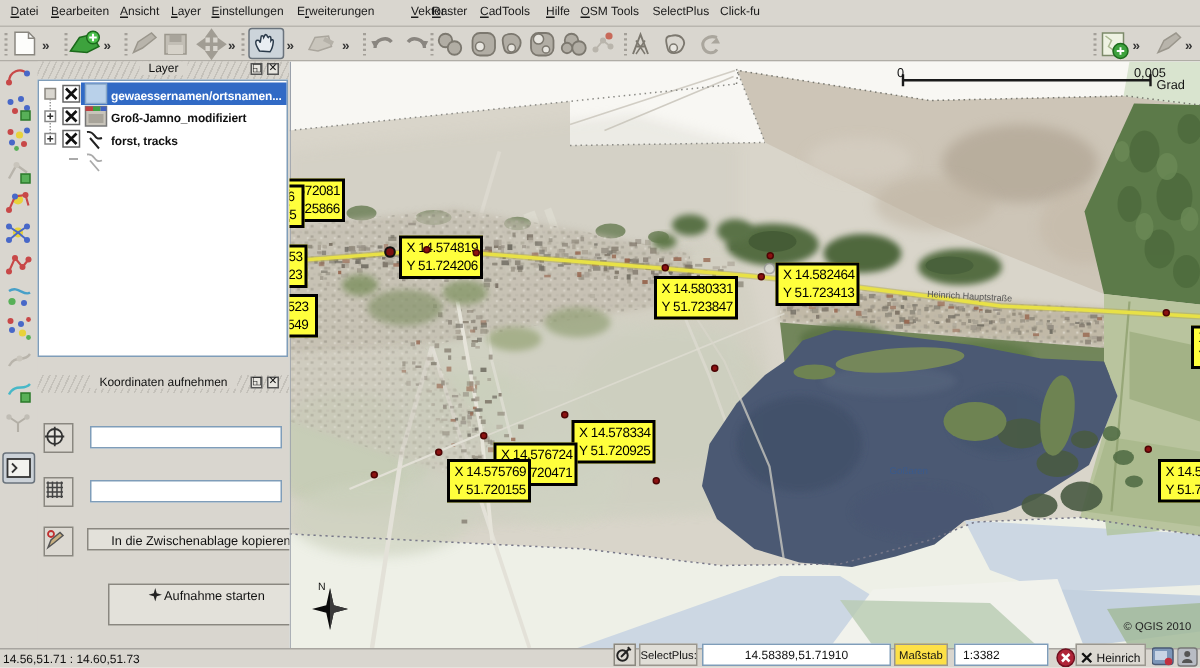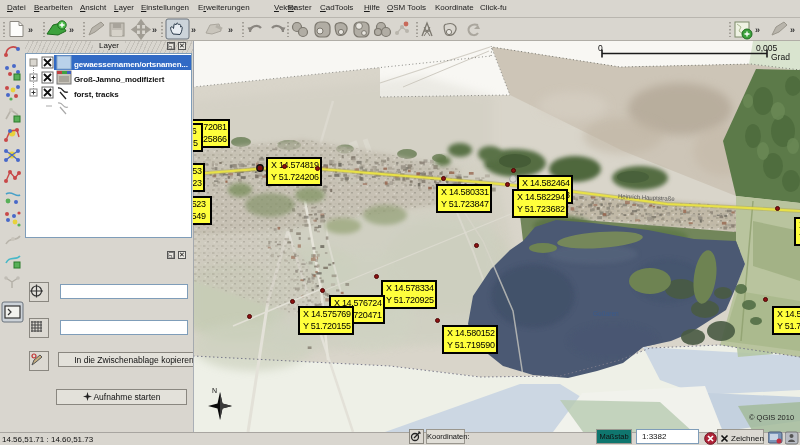--- a/index.html
+++ b/index.html
@@ -47,21 +47,21 @@
   <span class="m" style="left:34px"><u>B</u>earbeiten</span>
   <span class="m" style="left:80px"><u>A</u>nsicht</span>
   <span class="m" style="left:114px"><u>L</u>ayer</span>
   <span class="m" style="left:141px"><u>E</u>instellungen</span>
   <span class="m" style="left:198px">E<u>r</u>weiterungen</span>
   <span class="m" style="left:274px"><u>V</u>ektor</span>
   <span class="m" style="left:288px"><u>R</u>aster</span>
   <span class="m" style="left:320px"><u>C</u>adTools</span>
   <span class="m" style="left:364px"><u>H</u>ilfe</span>
   <span class="m" style="left:387px"><u>O</u>SM Tools</span>
-  <span class="m" style="left:435px">Koordinate</span>
+  <span class="m" style="left:435px">SelectPlus</span>
   <span class="m" style="left:480px">Click-fu</span>
 </div>
 
 <div id="toolbar">
 <svg width="800" height="23">
   <g stroke="#a39f98" stroke-width="2" stroke-dasharray="1.5,2">
     <line x1="4" y1="4" x2="4" y2="19"></line>
         <line x1="44" y1="4" x2="44" y2="19"></line>
     <line x1="84" y1="4" x2="84" y2="19"></line>
         <line x1="162" y1="4" x2="162" y2="19"></line>
@@ -270,20 +270,21 @@
       <path d="M18,35 L25,42 M25,35 L18,42" stroke="#111" stroke-width="1.8"></path>
       <path d="M32,34 C38,33 36,40 42,38 M34,38 L40,45" stroke="#222" stroke-width="1.3" fill="none"></path>
       <text x="48" y="42.5" font-size="8" font-weight="bold" fill="#111" letter-spacing="-0.1">forst, tracks</text>
 
       <path d="M20,52 H26 M32,49 C38,48 36,55 42,53 M34,53 L40,60" stroke="#aaa" stroke-width="1.2" fill="none"></path>
     </svg>
   </div>
 </div>
 
 <div id="koordpanel">
+  <div class="ptitle" style="left:0;top:4px;width:168px"><b>Koordinaten aufnehmen</b></div>
   <div class="pbtn" style="right:18px;top:5px">◱</div>
   <div class="pbtn" style="right:7px;top:5px">✕</div>
   <div class="ibtn" style="left:4px;top:36px">
     <svg width="13" height="16">
         <circle cx="6.5" cy="8" r="5" fill="#e8e6e0" stroke="#333" stroke-width="1.2"></circle>
         <path d="M6.5,1.5 V14.5 M0,8 H13" stroke="#333" stroke-width="1.2"></path>
       </svg>
   </div>
   <input class="inp" style="left: 35px; top: 38px; width: 128px;">
   <div class="ibtn" style="left:4px;top:72px">
@@ -294,21 +295,21 @@
       </svg>
   </div>
   <input class="inp" style="left: 35px; top: 74px; width: 128px;">
   <div class="ibtn" style="left:4px;top:105px">
     <svg width="13" height="16">
         <path d="M2,13 L4,8 L10,3 L12,5 L6,10 Z" fill="#c8b080" stroke="#555"></path>
         <circle cx="4" cy="4" r="2" fill="none" stroke="#c03030" stroke-width="1.2"></circle>
       </svg>
   </div>
   <div class="btn" style="left:33px;top:106px;width:152px;height:15px;line-height:14px">In die Zwischenablage kopieren</div>
-  <div class="btn" style="left:31px;top:143px;width:131px;height:16px;line-height:15px"><svg width="9" height="9" style="vertical-align:-1px">
+  <div class="btn" style="left:47px;top:143px;width:131px;height:28px;line-height:15px"><svg width="9" height="9" style="vertical-align:-1px">
         <path d="M4.5,0 L5.5,3.5 L9,4.5 L5.5,5.5 L4.5,9 L3.5,5.5 L0,4.5 L3.5,3.5 Z" fill="#222"></path>
       </svg> Aufnahme starten</div>
 </div>
 
 <div id="map">
 <svg width="607" height="391" viewBox="0 0 607 391">
 <defs>
   <pattern id="vg" width="9" height="7" patternUnits="userSpaceOnUse">
     <rect x="1" y="1" width="2.5" height="2" fill="#94907f"></rect>
     <rect x="5" y="4" width="2" height="1.5" fill="#7d796d"></rect>
@@ -1080,25 +1081,23 @@
 <text x="74" y="130" font-family="Liberation Sans" font-size="6.5" fill="#444">Groß Jamno</text>
 </svg>
 
 <div class="lb" style="left:-19px;top:78px">X 14.572081<br>Y 51.725866</div>
 <div class="lb" style="left:-48px;top:82px;width:58px">X 14.571116<br>Y 51.724425</div>
 <div class="lb" style="left:-44px;top:122px">X 14.570953<br>Y 51.723623</div>
 <div class="lb" style="left:-40px;top:155px;width:59px">X 14.569523<br>Y 51.722549</div>
 <div class="lb" style="left:73px;top:116px">X 14.574819<br>Y 51.724206</div>
 <div class="lb" style="left:243px;top:143px">X 14.580331<br>Y 51.723847</div>
 <div class="lb" style="left:324px;top:134px">X 14.582464<br>Y 51.723413</div>
-<div class="lb" style="left:319px;top:148px">X 14.582294<br>Y 51.723682</div>
 <div class="lb" style="left:188px;top:239px">X 14.578334<br>Y 51.720925</div>
 <div class="lb" style="left:136px;top:254px">X 14.576724<br>Y 51.720471</div>
 <div class="lb" style="left:105px;top:265px">X 14.575769<br>Y 51.720155</div>
-<div class="lb" style="left:249px;top:284px">X 14.580152<br>Y 51.719590</div>
 <div class="lb" style="left:601px;top:176px">X 14.583921<br>Y 51.722413</div>
 <div class="lb" style="left:579px;top:265px">X 14.585232<br>Y 51.719992</div>
 
 <div class="dot" style="left:89px;top:123px"></div>
 <div class="dot" style="left:122px;top:125px"></div>
 <div class="dot" style="left:248px;top:135px"></div>
 <div class="dot" style="left:318px;top:127px"></div>
 <div class="dot" style="left:312px;top:141px"></div>
 <div class="dot" style="left:582px;top:165px"></div>
 <div class="dot" style="left:281px;top:202px"></div>
@@ -1110,32 +1109,33 @@
 <div class="dot" style="left:570px;top:256px"></div>
 </div>
 
 <div id="statusbar">
   <span style="position:absolute;left:2px;top:2px;font-size:8px">14.56,51.71 : 14.60,51.73</span>
   <span style="position:absolute;left:409px;top:-4px;width:15px;height:15px;border:1px solid #8a877f;background:#dcd9d2"></span>
   <svg width="13" height="13" style="position:absolute;left:410px;top:-3px">
       <circle cx="5" cy="7" r="3.5" fill="none" stroke="#222" stroke-width="1.3"></circle>
       <path d="M4,8 L10,2 M8.5,1.5 L10.5,3.5" stroke="#222" stroke-width="1.3" fill="none"></path>
     </svg>
-  <span style="position:absolute;left:426px;top:-4px;width:39px;height:15px;border:1px solid #9a978f;background:#e0ded7;text-align:center;font-size:7.5px;line-height:14px">Koordinaten:</span>
-  <span style="position:absolute;left:596px;top:-4px;width:36px;height:15px;border:1px solid #9a978f;background:#0f766e;text-align:center;font-size:7.5px;line-height:14px">Maßstab</span>
+  <span style="position:absolute;left:426px;top:-4px;width:39px;height:15px;border:1px solid #9a978f;background:#e0ded7;text-align:center;font-size:7.5px;line-height:14px">SelectPlus:</span>
+  <span style="position:absolute;left:468px;top:-4px;width:126px;height:15px;border:1px solid #7f9db9;background:#fff;text-align:center;font-size:8px;line-height:14px">14.58389,51.71910</span>
+  <span style="position:absolute;left:596px;top:-4px;width:36px;height:15px;border:1px solid #9a978f;background:#fde047;text-align:center;font-size:7.5px;line-height:14px">Maßstab</span>
   <span style="position:absolute;left:636px;top:-4px;width:63px;height:15px;border:1px solid #7f9db9;background:#fff;font-size:8px;line-height:14px;padding-left:5px">1:3382</span>
   <svg width="13" height="13" style="position:absolute;left:704px;top:-1px">
       <circle cx="6.5" cy="6.5" r="5.8" fill="#b02438" stroke="#701020"></circle>
       <path d="M4,4 L9,9 M9,4 L4,9" stroke="#fff" stroke-width="1.7"></path>
     </svg>
   <span style="position:absolute;left:717px;top:-4px;width:47px;height:15px;border:1px solid #9a978f;background:#dcd9d2"></span>
   <svg width="9" height="9" style="position:absolute;left:720px;top:1px">
       <path d="M1.5,1.5 L7.5,7.5 M7.5,1.5 L1.5,7.5" stroke="#111" stroke-width="1.6"></path>
     </svg>
-  <span style="position:absolute;left:731px;top:1px;font-size:8px">Zeichnen</span>
+  <span style="position:absolute;left:731px;top:1px;font-size:8px">Heinrich</span>
   <svg width="15" height="15" style="position:absolute;left:768px;top:-2px">
       <rect x="0" y="1" width="14" height="11" rx="2" fill="#7c96b8" stroke="#4a5a74"></rect>
       <rect x="2" y="3" width="8" height="6" fill="#c8d4e4"></rect>
       <circle cx="11" cy="10" r="2.5" fill="#c03040"></circle>
     </svg>
   <svg width="14" height="15" style="position:absolute;left:785px;top:-2px">
       <rect x="0" y="1" width="13" height="12" rx="2" fill="#b8bcc4" stroke="#777"></rect>
       <circle cx="6.5" cy="5" r="2" fill="#555"></circle>
       <path d="M3,11 C3,7.5 10,7.5 10,11 Z" fill="#555"></path>
     </svg>

